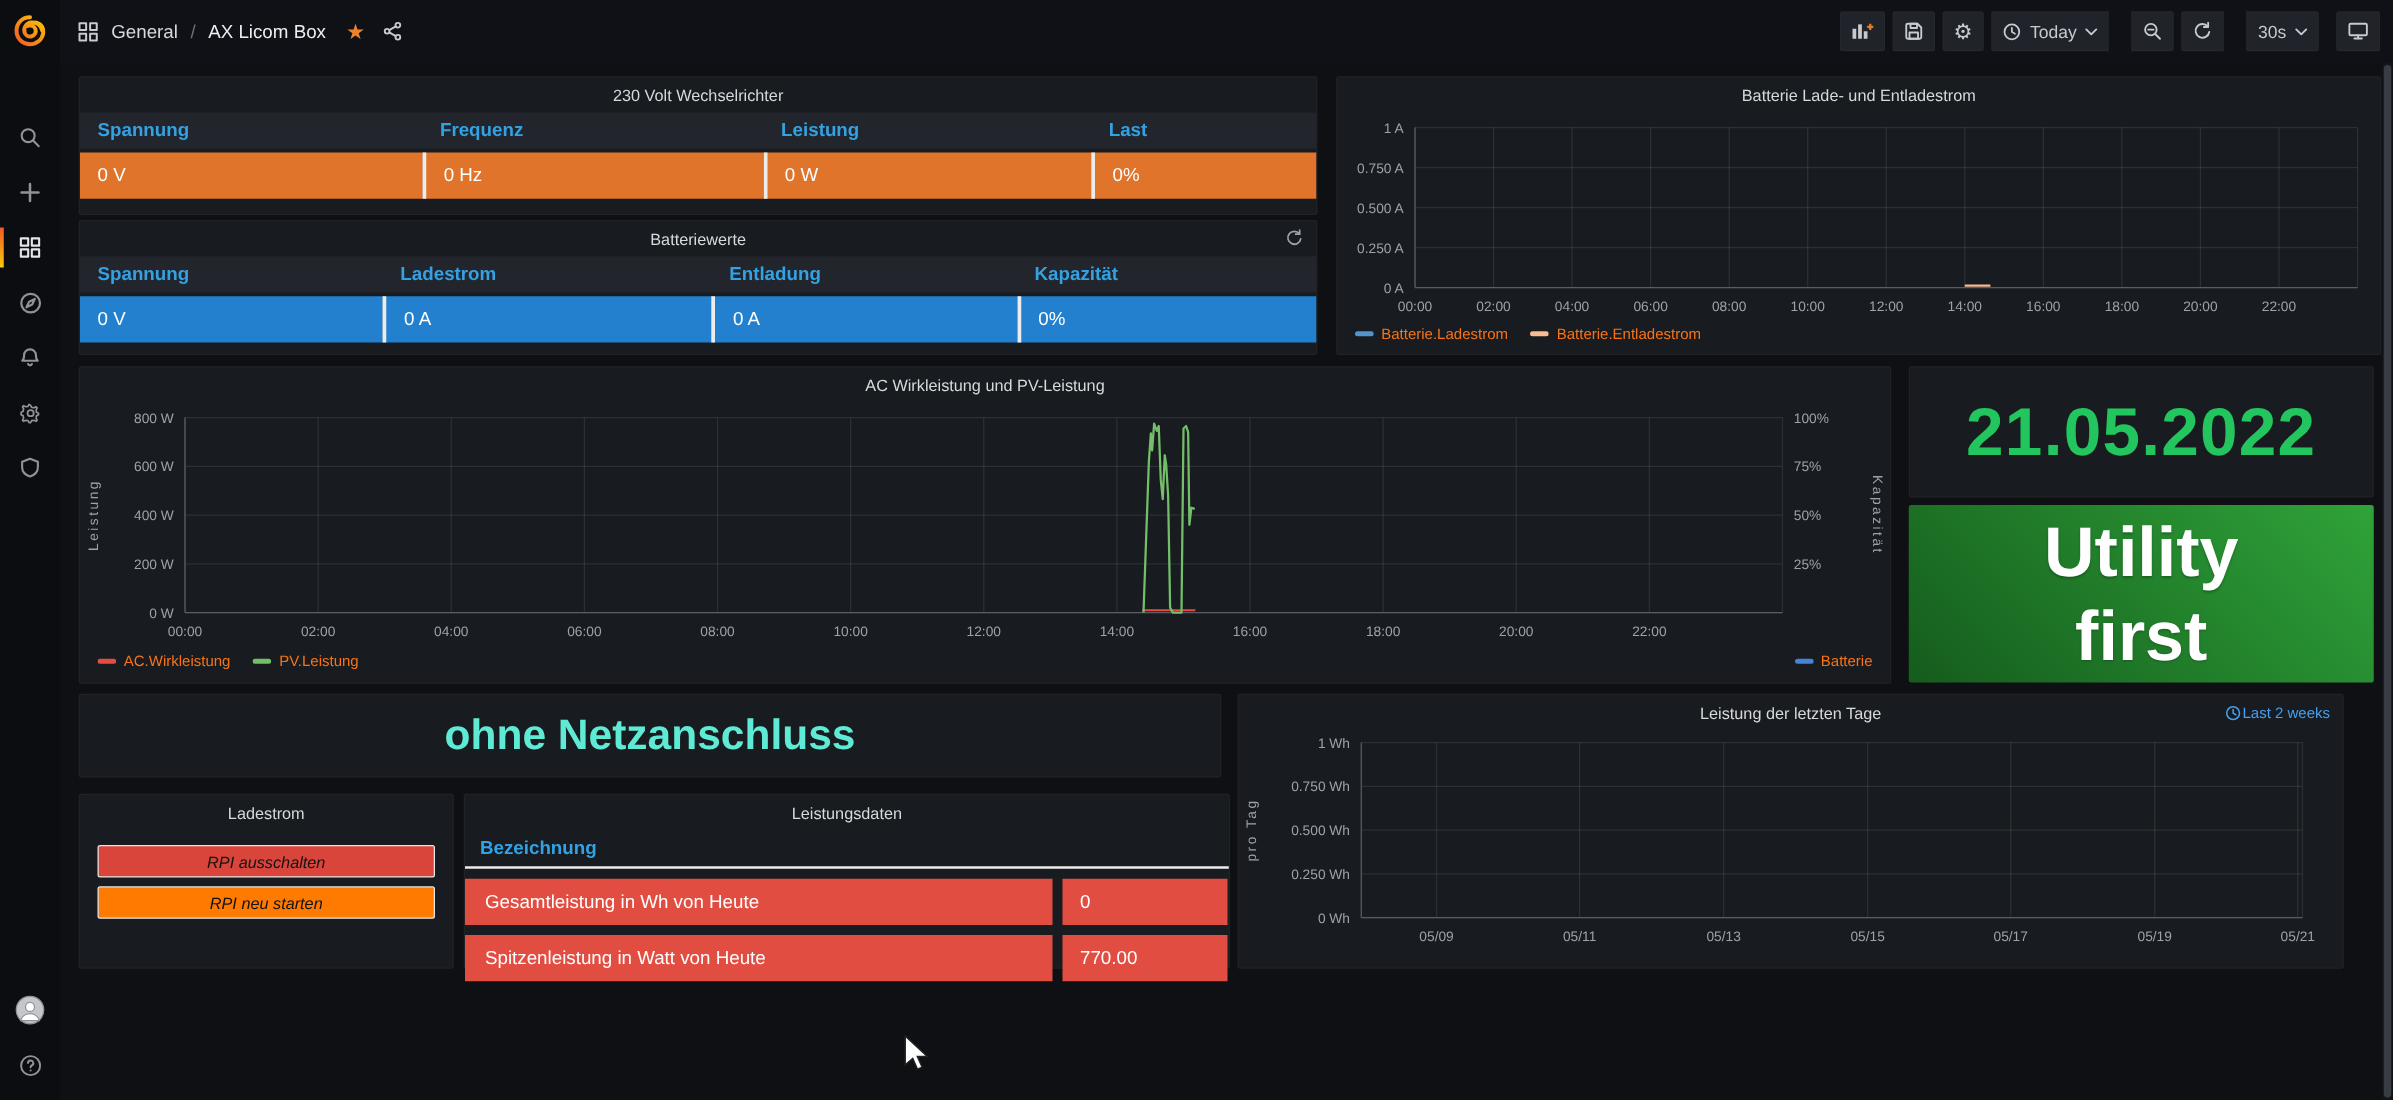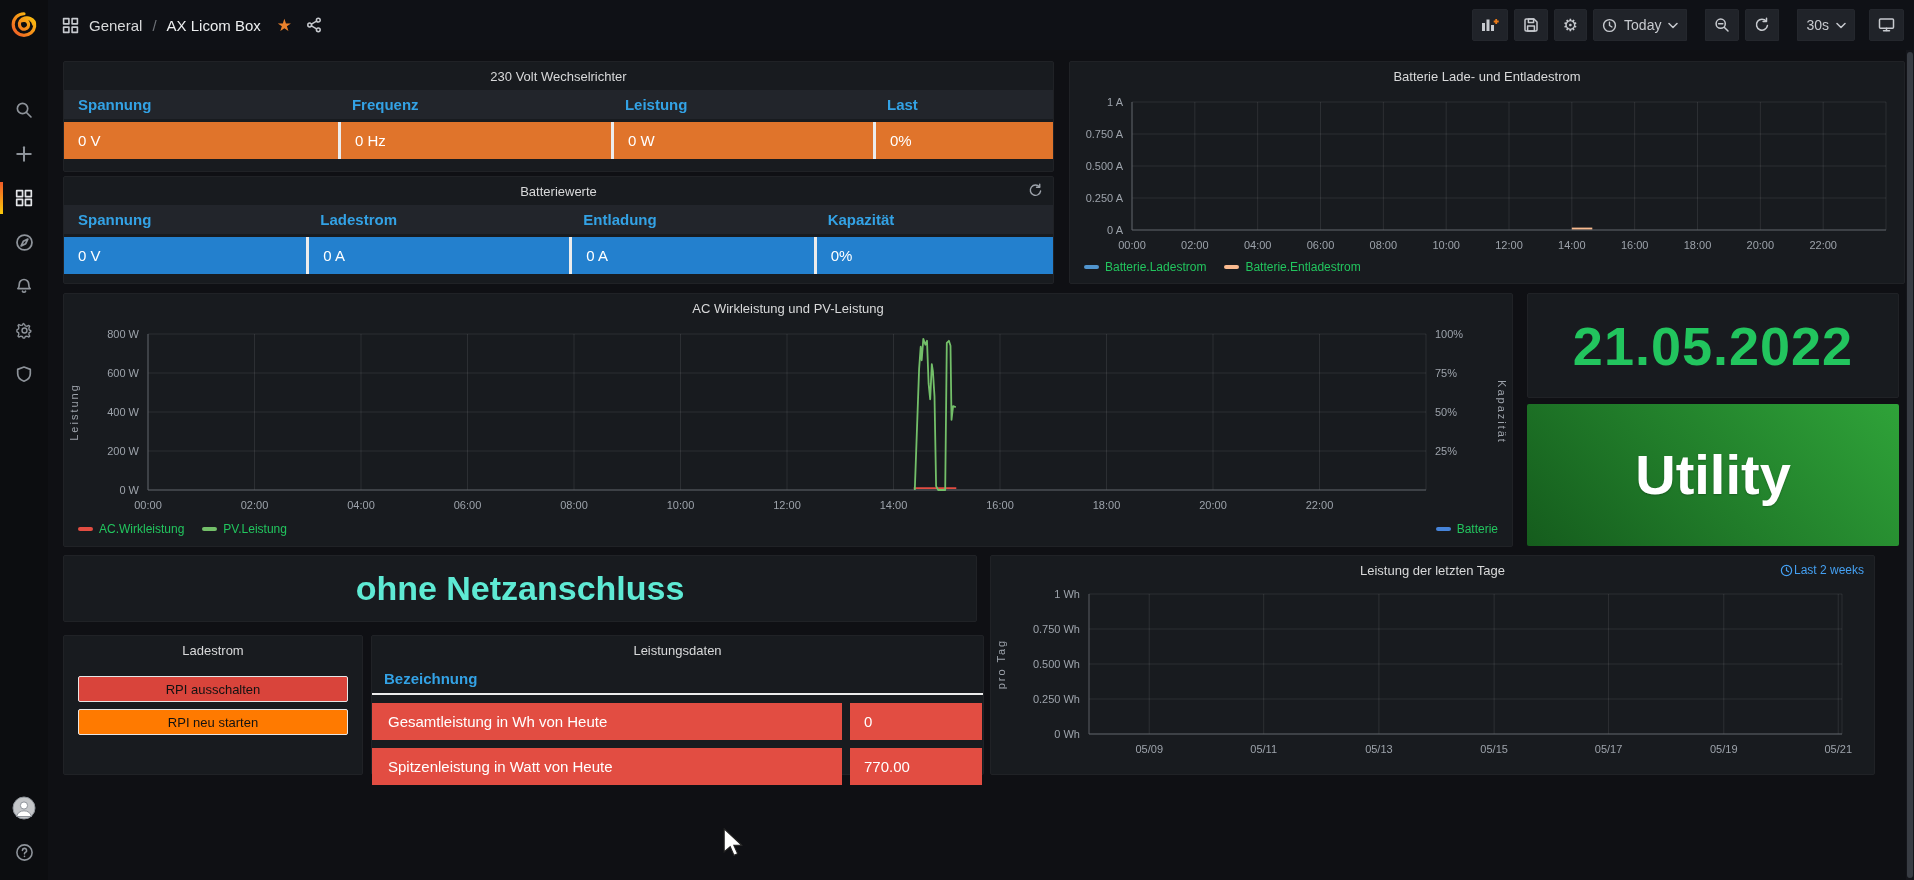--- a/index.html
+++ b/index.html
@@ -48,36 +48,36 @@
   
   .vt-head { display:flex; background:#22252b; }
   .vt-h { font-size:15px; font-weight:700; color:#33a2e5; padding:6px 0 6px 14px; cursor:pointer; }
   .vt-row { display:flex; margin-top:3px; }
   .vt-c { color:#fff; font-size:15px; padding:10px 0 10px 14px; }
   .vt-c + .vt-c { border-left:3px solid #ececec; }
   .orange .vt-c { background:#e0742b; }
   .blue .vt-c { background:#2380ce; }
   .refresh-corner { position:absolute; right:10px; top:6px; cursor:pointer; }
   
-  .legend { display:flex; align-items:center; font-size:12px; color:#22c55e; padding:2px 14px 6px; gap:18px; }
+  .legend { display:flex; align-items:center; font-size:12px; color:#f97316; padding:2px 14px 6px; gap:18px; }
   .legend.split { justify-content:space-between; }
   .legend-group { display:flex; gap:18px; }
   .legend-item { display:flex; align-items:center; gap:6px; cursor:pointer; }
   
   .date-panel { align-items:center; justify-content:center; }
   .date-text { font-size:54px; font-weight:700; color:#22c55e; letter-spacing:1px; }
   .utility-panel { background:linear-gradient(45deg,#155c1d,#2fa339); align-items:center; justify-content:center; border:none; }
   .utility-text { font-size:56px; font-weight:700; color:#ffffff; line-height:1.2; text-align:center;
     text-shadow:0 1px 2px rgba(0,0,0,0.25); }
   .netz-panel { align-items:center; justify-content:center; }
   .netz-text { font-size:34px; font-weight:700; color:#5eead4; }
   
   .ctl-body { padding:12px 14px 0; display:flex; flex-direction:column; gap:7px; }
   .ctl-btn { height:26px; border:1px solid #e6e6e6; border-radius:2px; font-size:13px; color:#121212;
-    display:flex; align-items:center; justify-content:center; cursor:pointer; font-family:"Liberation Sans",sans-serif; }
+    display:flex; align-items:center; justify-content:center; cursor:pointer; font-family:"Liberation Sans",sans-serif;font-style:italic; }
   .ctl-btn.red { background:#d9443b; }
   .ctl-btn.orange { background:#ff7a00; }
   
   .ld-head { font-size:15px; font-weight:700; color:#33a2e5; padding:6px 0 6px 12px;
     border-bottom:2px solid #ececec; }
   .ld-row { display:flex; margin-top:8px; gap:8px; padding-right:1px; }
   .ld-label { flex:0 0 470px; background:#e24d42; color:#fff; font-size:15px; padding:10px 0 10px 16px; }
   .ld-value { flex:1; background:#e24d42; color:#fff; font-size:15px; padding:10px 0 10px 14px; }
   
   .panel-link { position:absolute; right:10px; top:0; height:28px; display:flex; align-items:center; gap:1px;
@@ -424,20 +424,21 @@
   </div>
 </section>
 
 <section class="panel date-panel" style="left:1527px; top:293px; width:372px; height:105px;">
   <div class="date-text">21.05.2022</div>
 </section>
 
 <section class="panel utility-panel" style="left:1527px; top:404px; width:372px; height:142px;">
   <div class="utility-text">
     <div>Utility</div>
+    <div>first</div>
   </div>
 </section>
 
 <section class="panel netz-panel" style="left:63px; top:555px; width:914px; height:67px;">
   <div class="netz-text">ohne Netzanschluss</div>
 </section>
 
 <section class="panel" style="left:63px; top:635px; width:300px; height:140px;">
   <div class="panel-title">Ladestrom</div>
   <div class="ctl-body">

